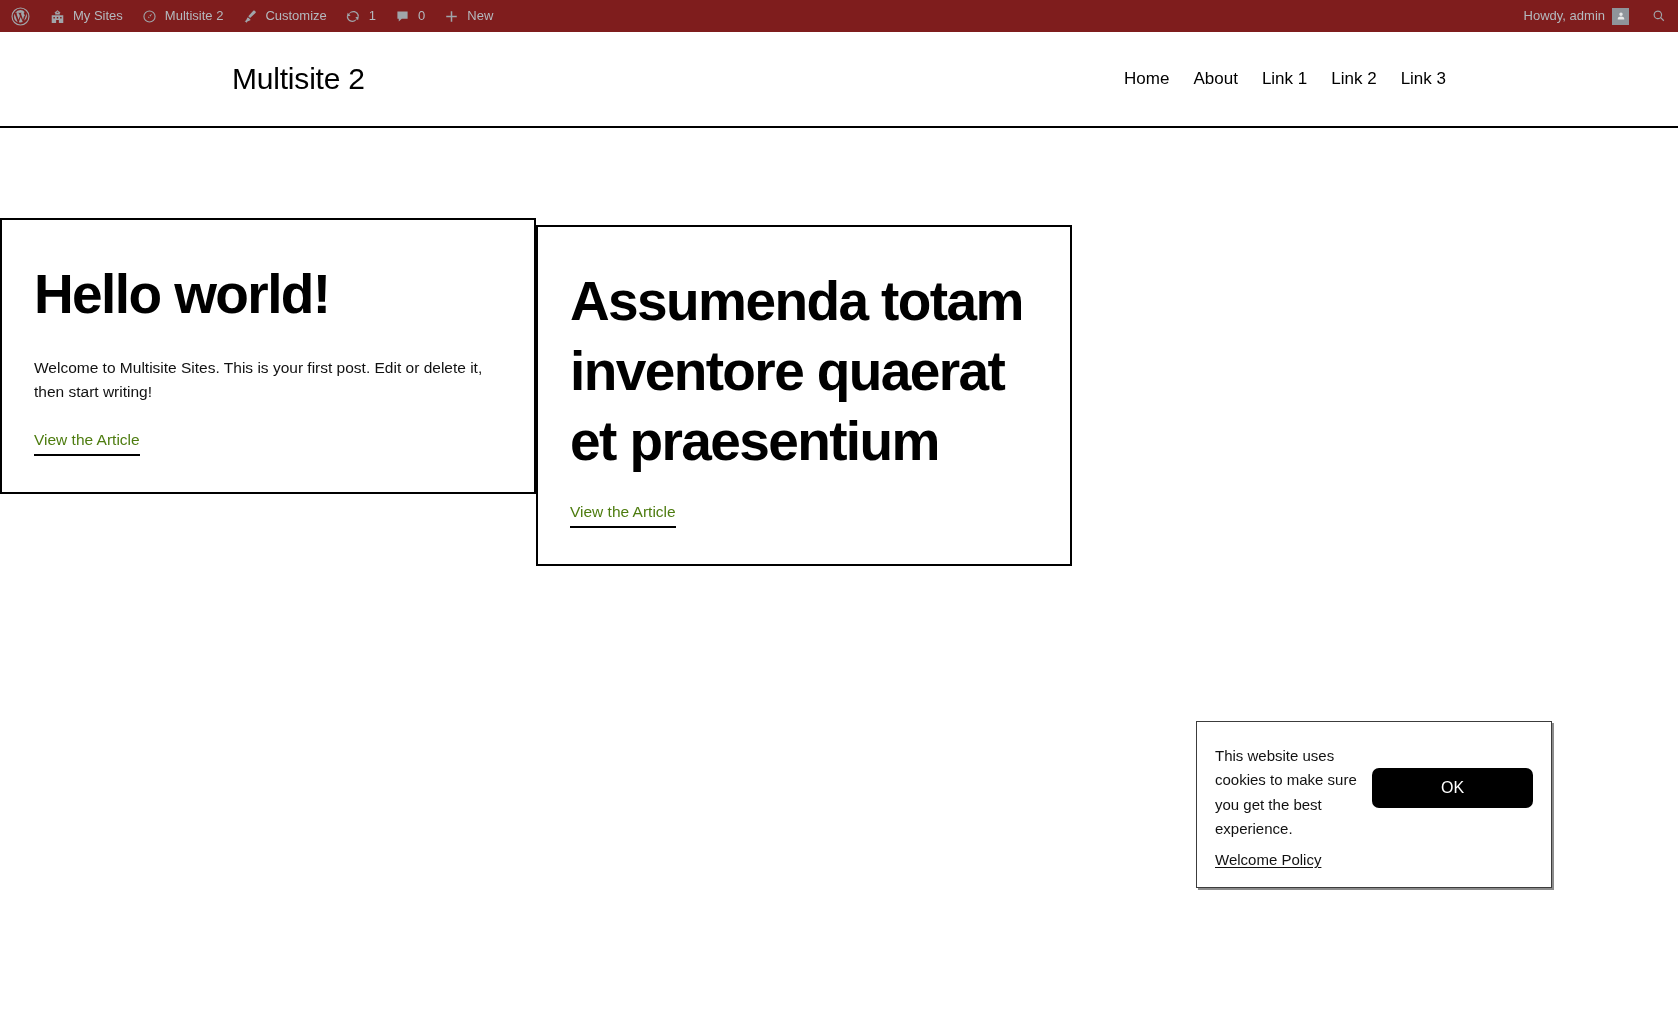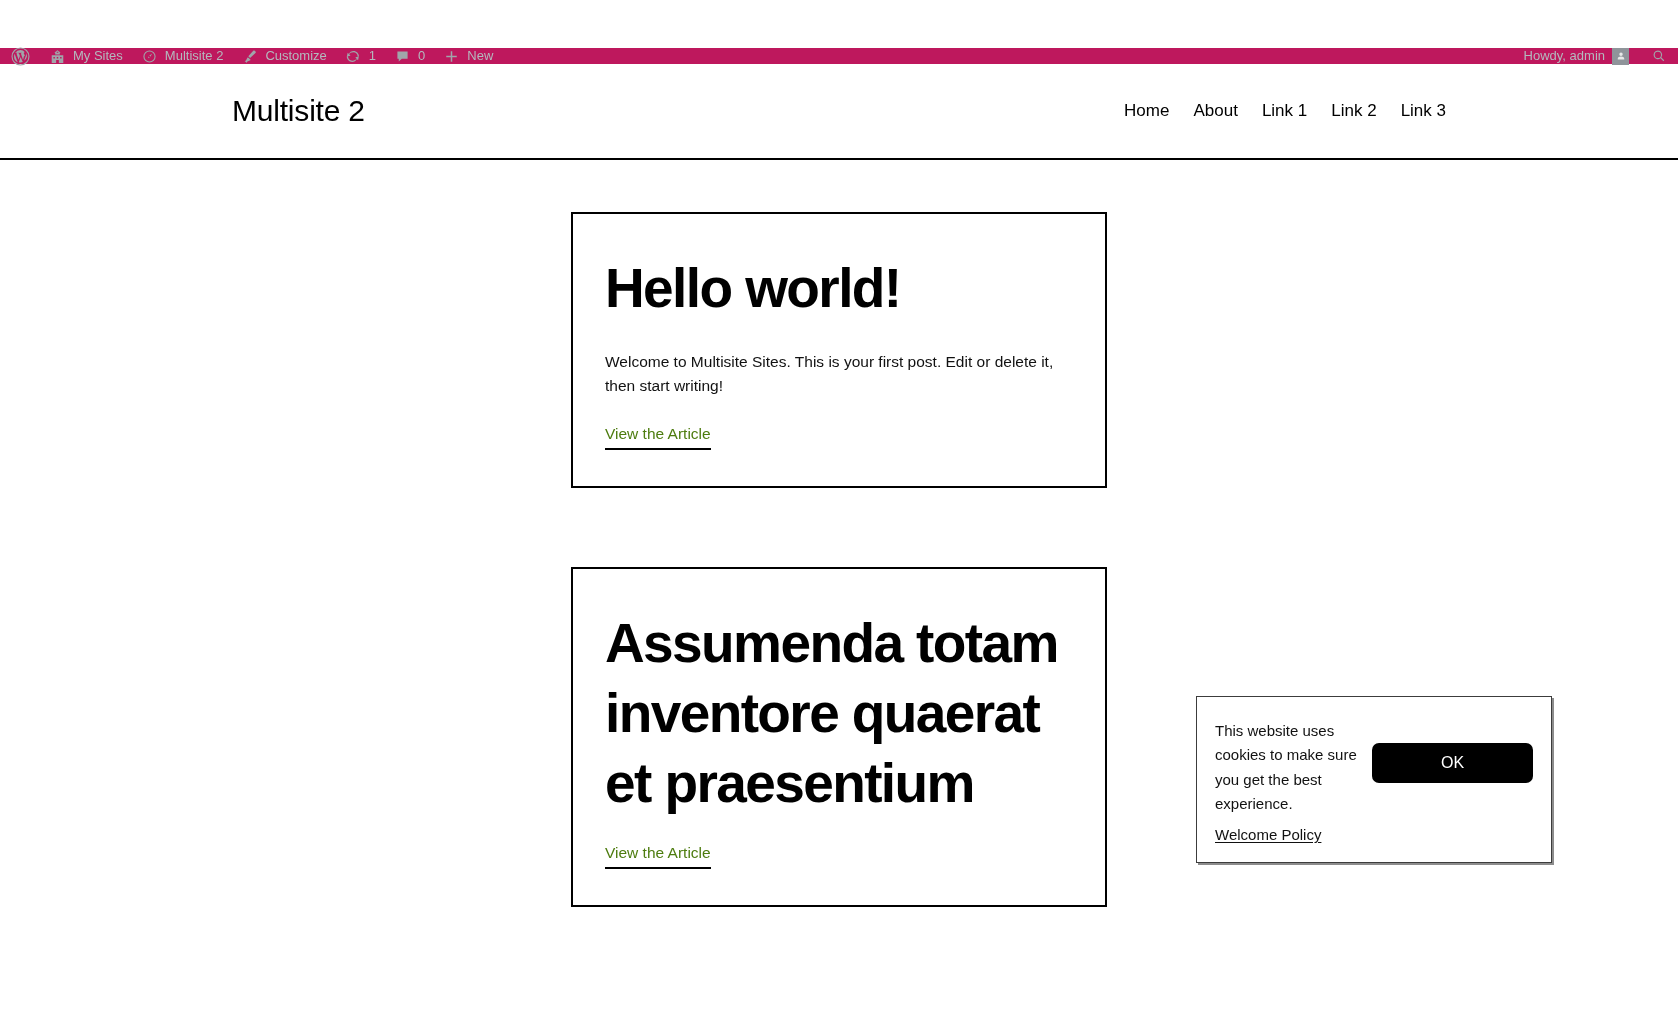--- a/index.html
+++ b/index.html
@@ -10,30 +10,29 @@
     width: 1678px;
     height: 1009px;
     overflow: hidden;
     background: #ffffff;
     font-family: "Liberation Sans", sans-serif;
     -webkit-font-smoothing: antialiased;
   }
 
   
   #wpadminbar {
-    height: 16px;
-    background: #be185d;
+    height: 32px;
+    background: #7f1d1d;
     color: #b4b9be;
     display: flex;
     align-items: stretch;
     justify-content: space-between;
     font-size: 13px;
     line-height: 32px;
     user-select: none;
-    margin-top: 48px;
   }
   .ab-left, .ab-right {
     display: flex;
     align-items: stretch;
   }
   .ab-item {
     display: flex;
     align-items: center;
     gap: 7px;
     padding: 0 9px;
@@ -81,23 +80,23 @@
   .nav-link {
     font-size: 17px;
     color: #000;
     text-decoration: none;
     cursor: pointer;
     white-space: nowrap;
   }
 
   
   .site-main {
-    padding-top: 52px;
-    display: flex;
-    flex-direction: column;
+    padding-top: 18px;
+    display: flex;
+    flex-direction: row;
     align-items: center;
   }
   .post-card {
     width: 536px;
     border: 2px solid #000;
     box-sizing: border-box;
     background: #fff;
     padding: 40px 32px 36px 32px;
   }
   .post-card + .post-card { margin-top: 79px; }
@@ -125,21 +124,21 @@
     text-decoration: none;
     border-bottom: 2px solid #000;
     padding-bottom: 5px;
     cursor: pointer;
   }
 
   
   .cookie-banner {
     position: absolute;
     left: 1196px;
-    top: 696px;
+    top: 721px;
     width: 356px;
     box-sizing: border-box;
     background: #fff;
     border: 1px solid #3c3c3c;
     box-shadow: 2px 2px 0 0 rgba(0,0,0,0.45);
     padding: 20px 18px 18px 18px;
     display: flex;
     align-items: flex-start;
     justify-content: space-between;
     gap: 10px;

